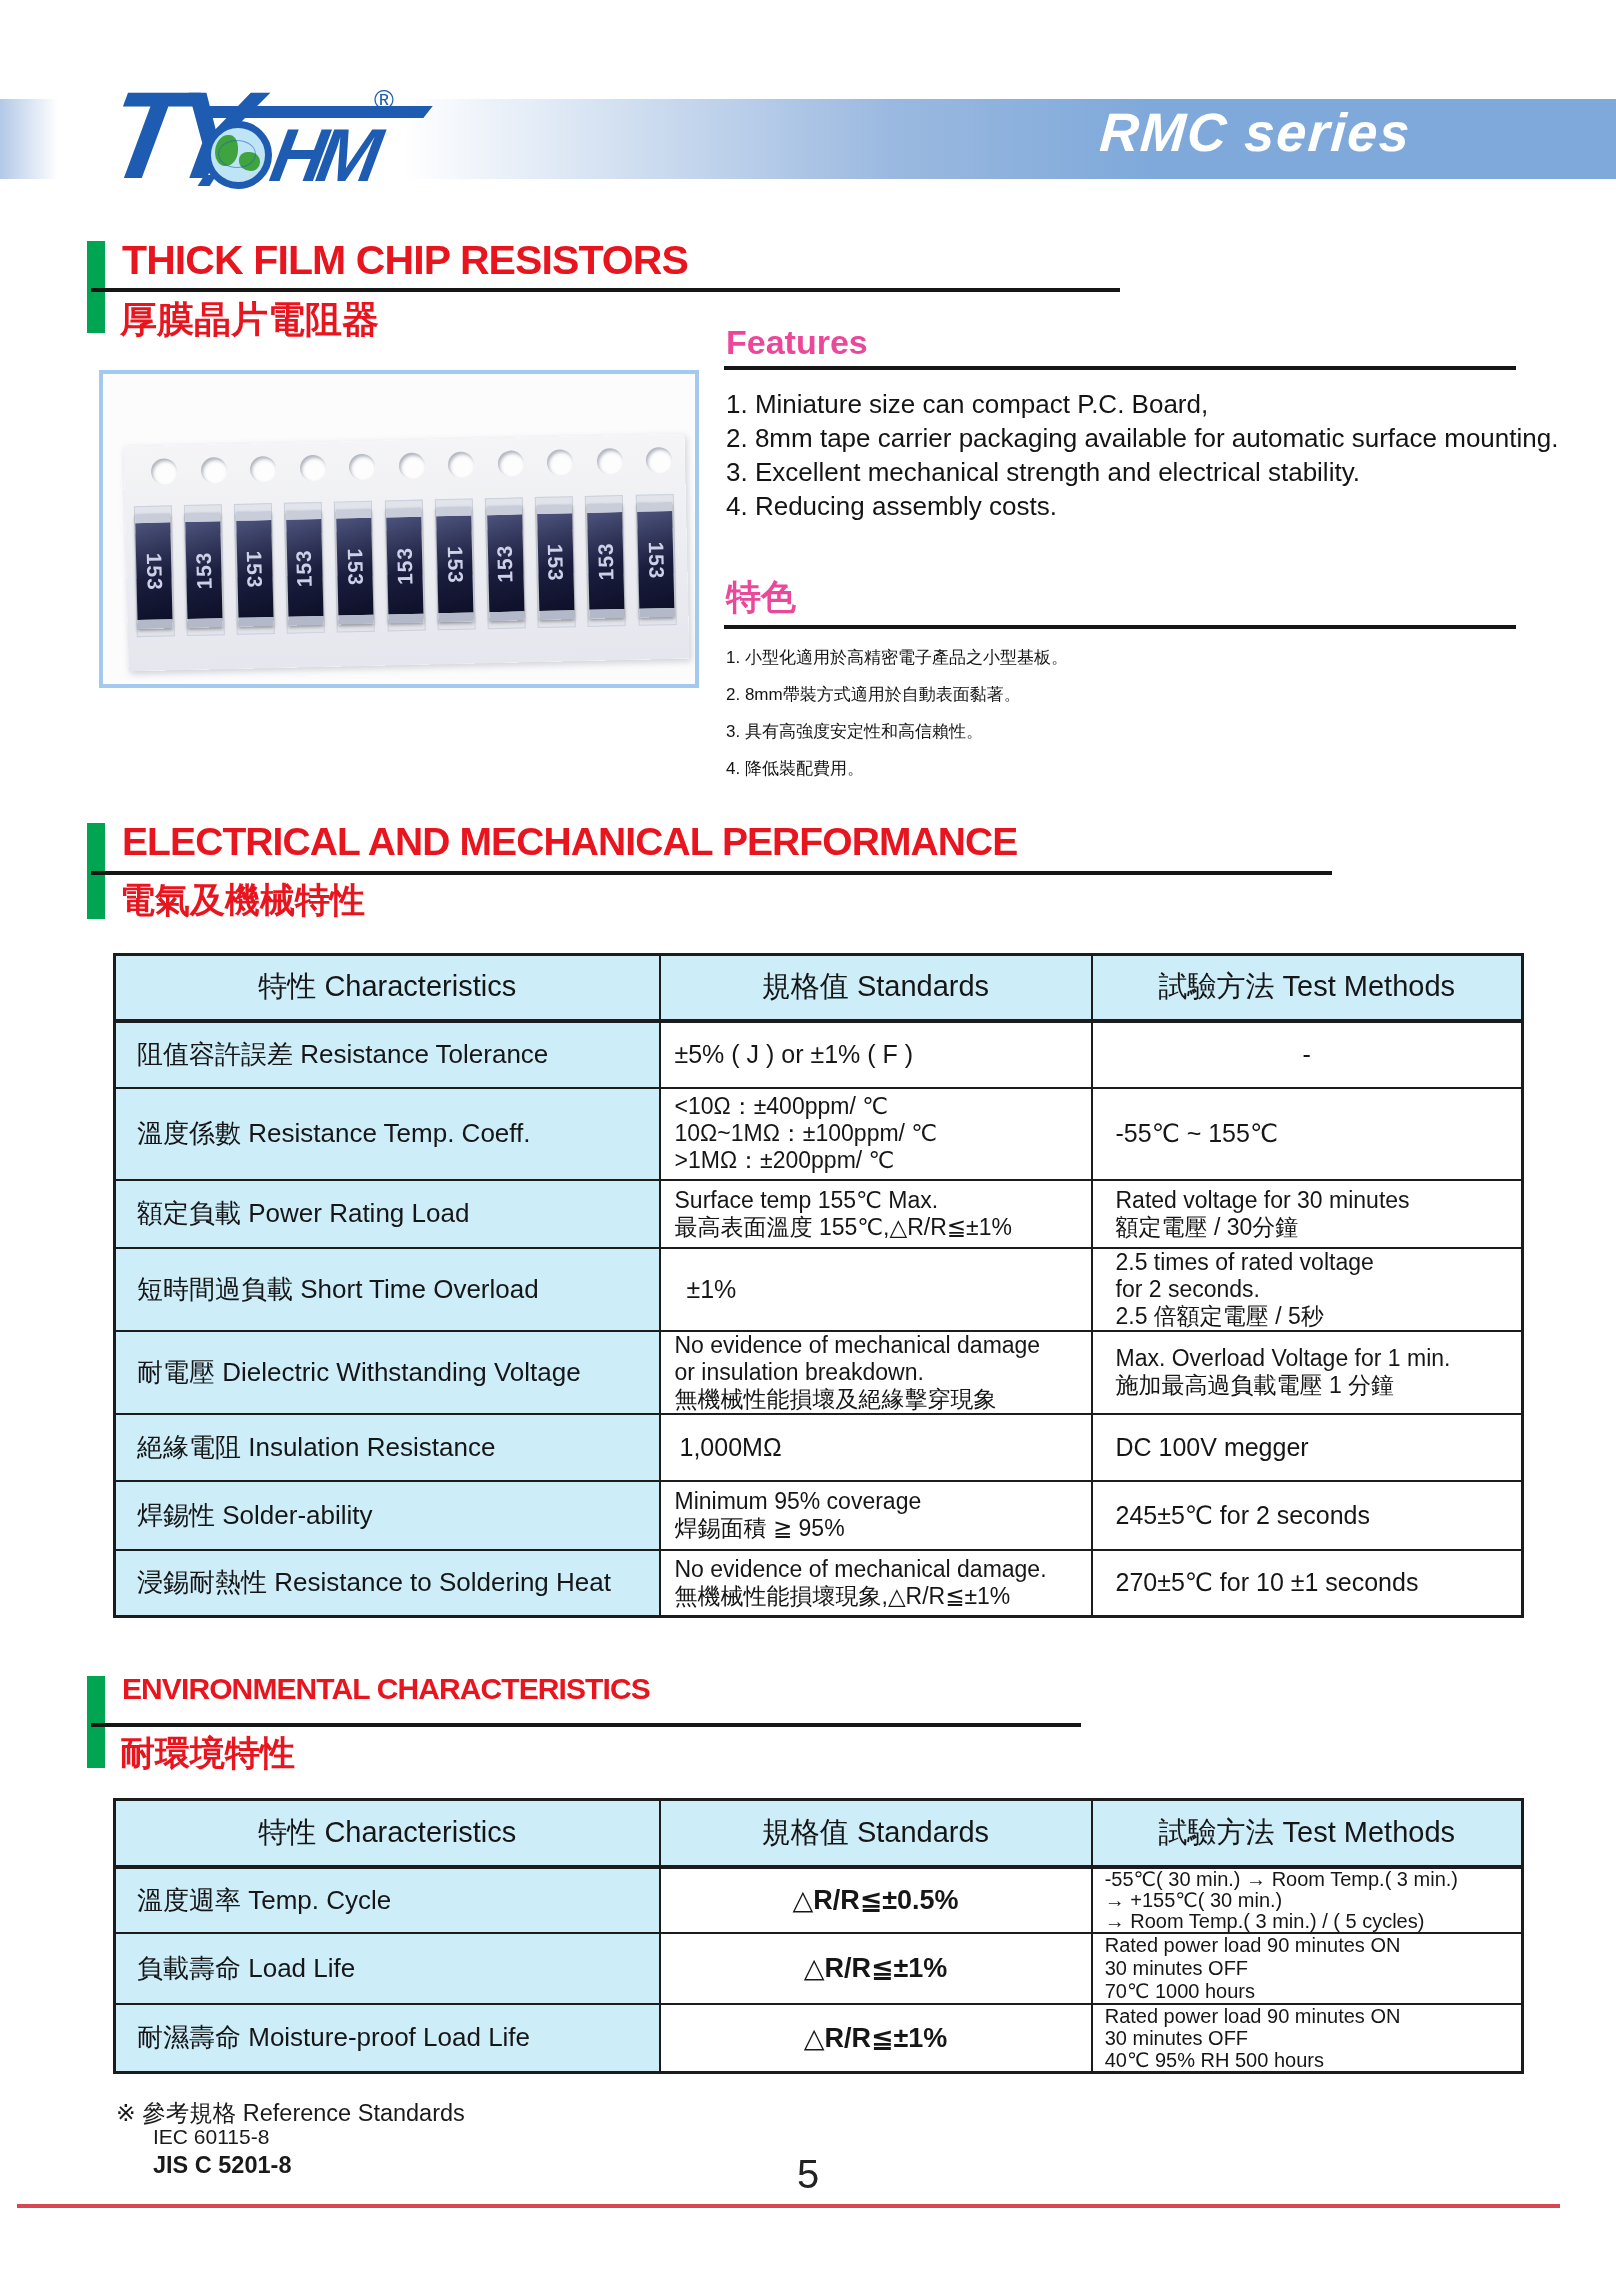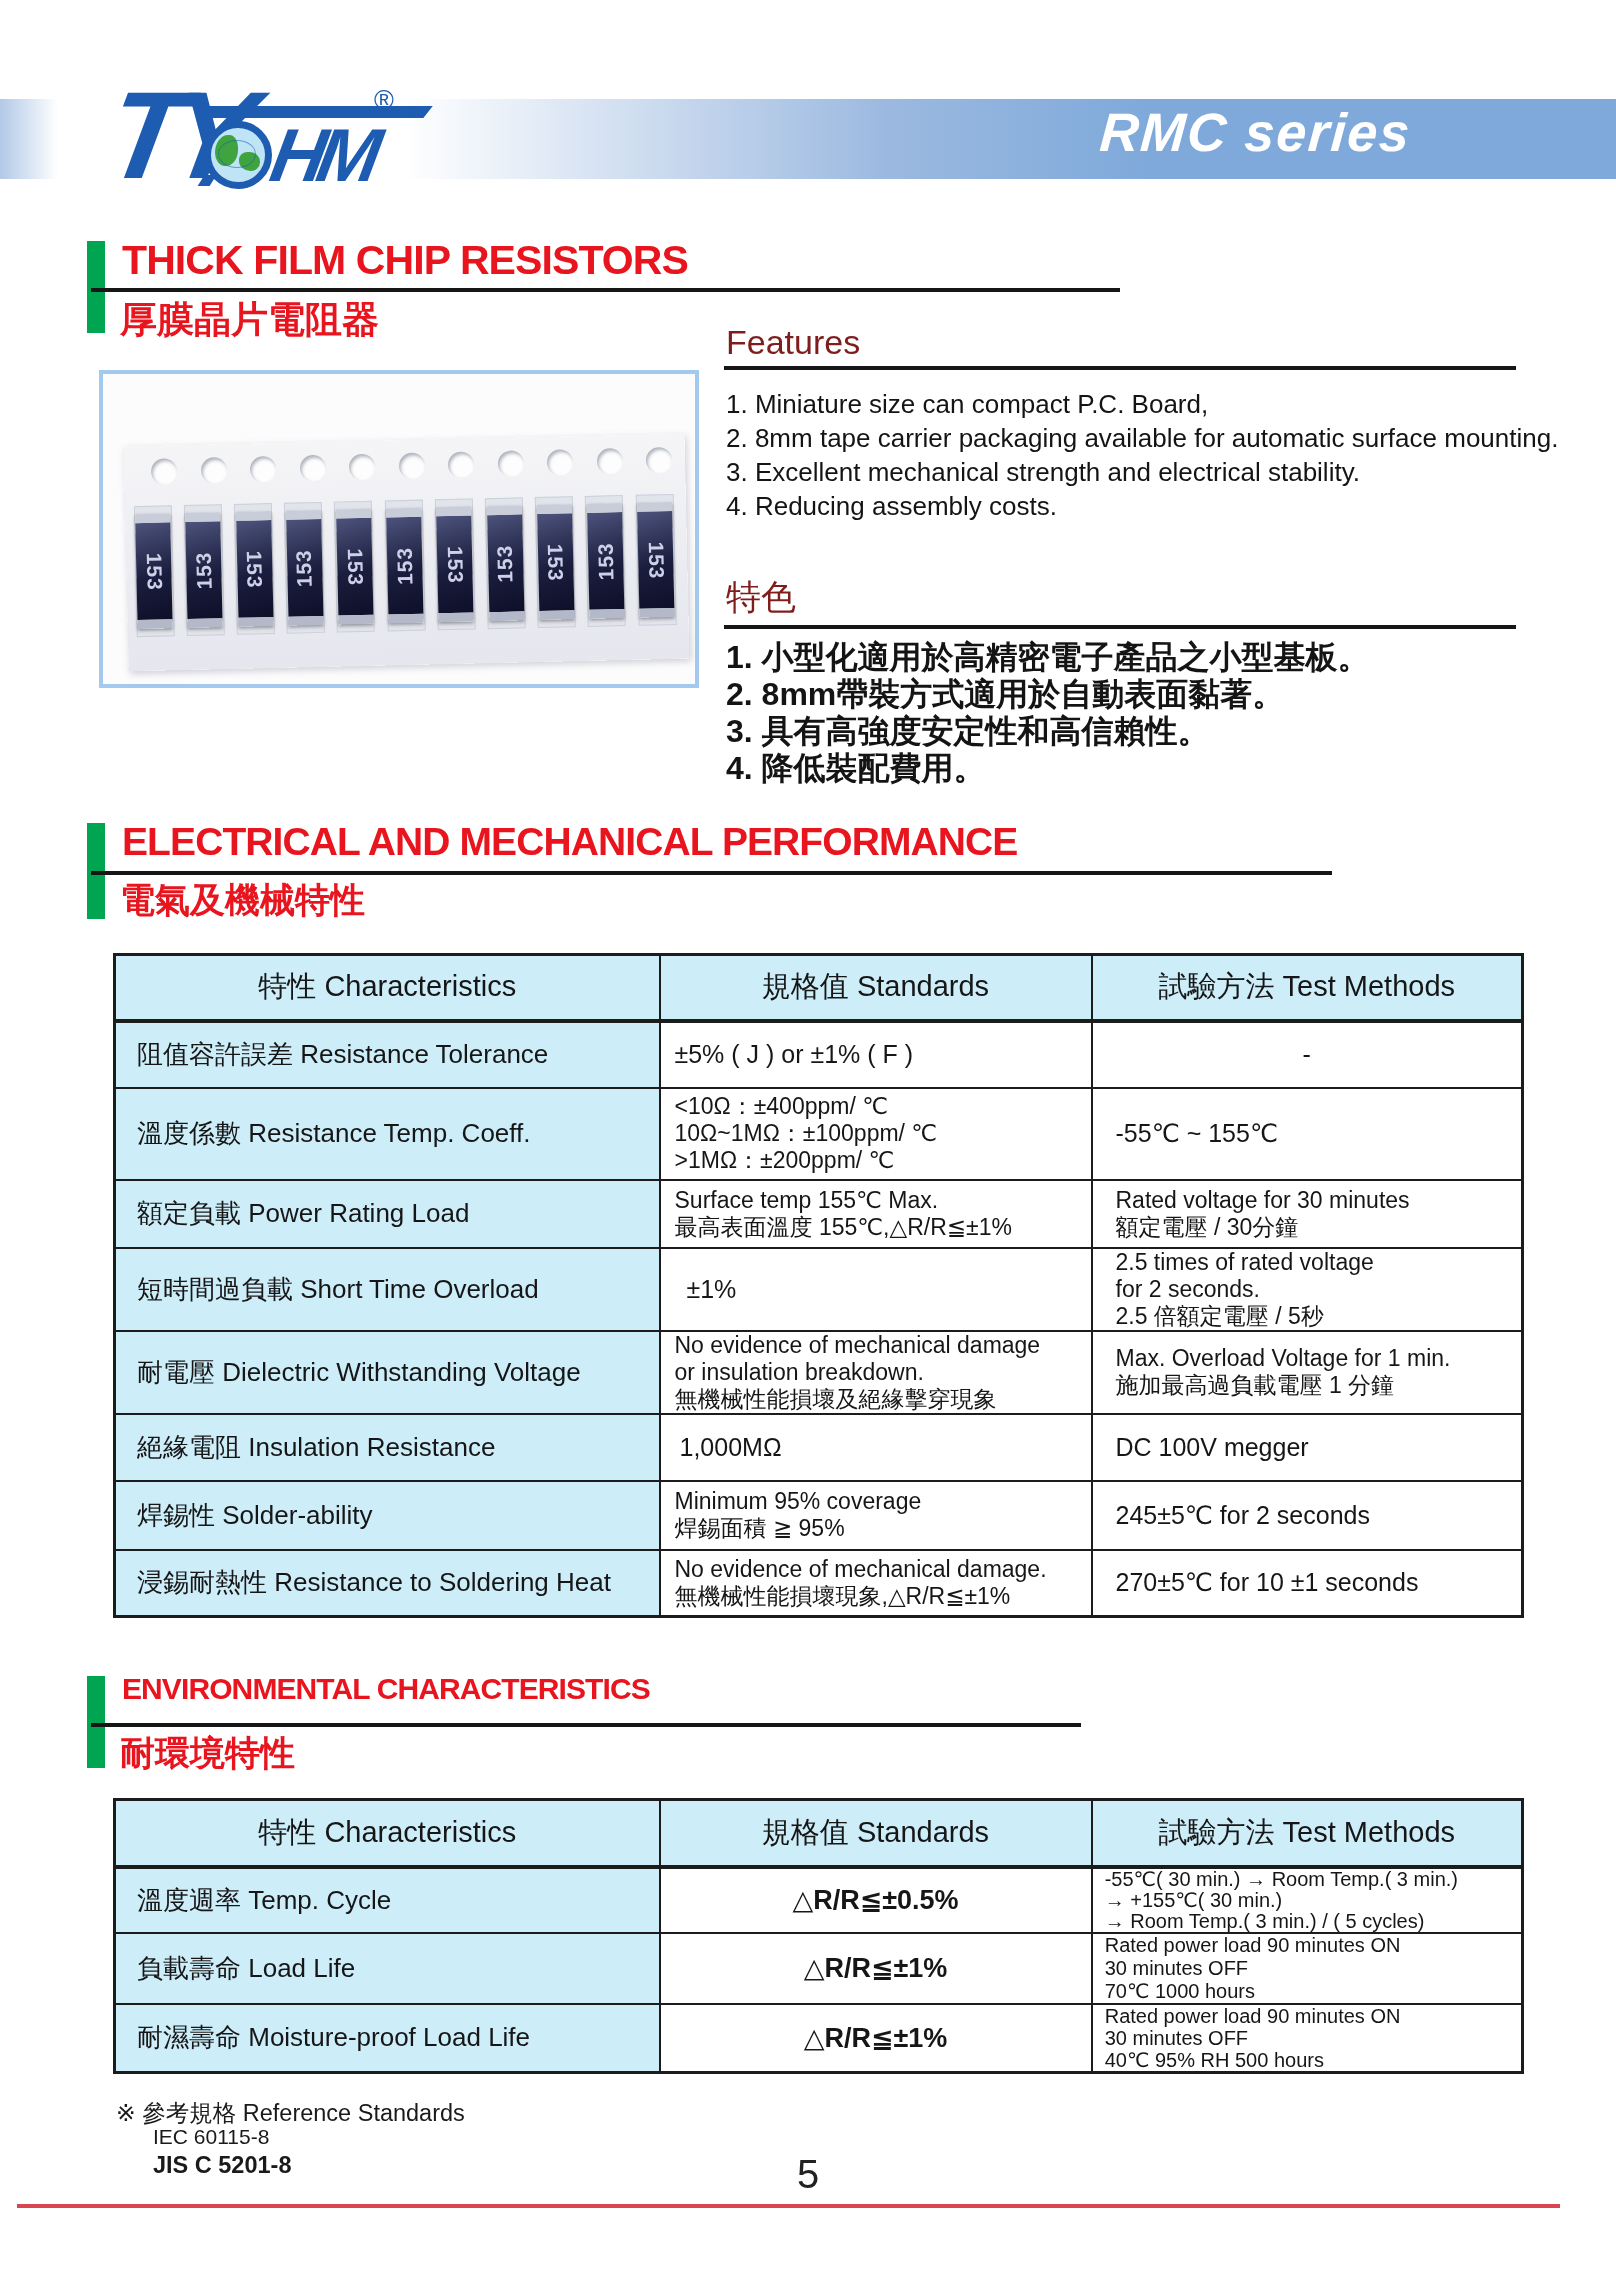--- a/index.html
+++ b/index.html
@@ -57,24 +57,24 @@
             display:flex; align-items:center; justify-content:center; flex:0 0 auto; }
   .chip { width:35px; height:115px; display:flex; align-items:center; justify-content:center;
           background:linear-gradient(165deg,#4d537c 0%,#1a1d3d 55%,#0e1029 100%);
           border-top:9.6px solid #c9cdd9; border-bottom:9.6px solid #b4b9c9;
           box-shadow:0 1.7px 3.5px rgba(0,0,0,.35); }
   .chip span { font-weight:700; font-size:21px; letter-spacing:0.9px; color:#ccd1e8;
                white-space:nowrap; transform:rotate(90deg); }
   .pocket.flip .chip span { transform:rotate(-90deg); }
 
   
-  .feat-title { position:absolute; font-weight:400; color:#7f1d1d; white-space:nowrap; }
+  .feat-title { position:absolute; font-weight:700; color:#ec4899; white-space:nowrap; }
   .feat-list  { position:absolute; left:726px; width:854px; font-size:26px; line-height:34px; color:#141414; }
   .feat-item  { padding-left:31px; text-indent:-31px; }
-  .feat-list-zh { position:absolute; left:726px; width:854px; font-size:32px; line-height:37px; color:#141414;font-weight:bold; }
+  .feat-list-zh { position:absolute; left:726px; width:854px; font-size:17px; line-height:37px; color:#141414; }
 
   
   table.spec { position:absolute; left:113px; width:1407px; border-collapse:collapse; table-layout:fixed;
                background:#ffffff; }
   table.spec td { border:2.6px solid #1c1c1c; vertical-align:middle; font-size:25px; color:#161616; }
   table.spec tr.head td { background:#cdedf9; text-align:center; font-size:29px; border-bottom-width:4.4px; }
   table.spec td.c1 { background:#cdedf9; padding-left:21px; font-size:26px; }
   table.spec td.std { padding-left:14px; }
   table.spec td.mth { padding-left:23px; }
   table.spec td.ctr { text-align:center; padding-left:0; }

